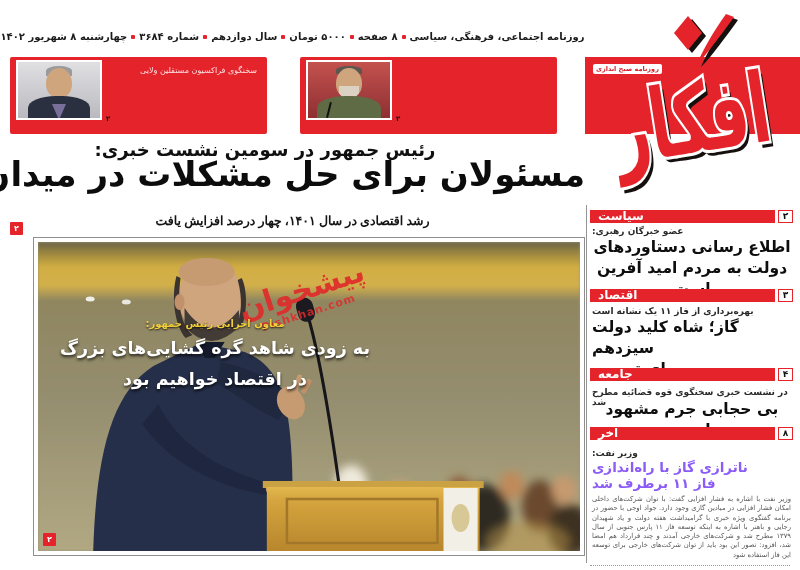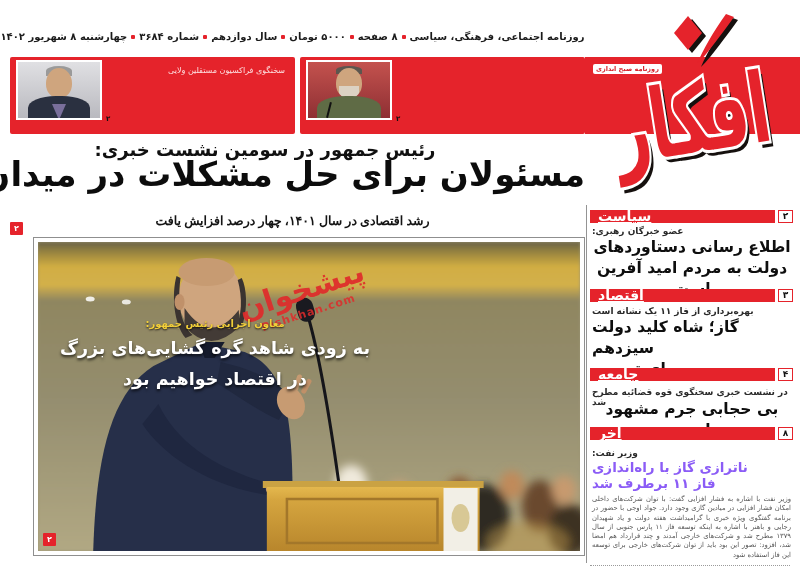--- a/index.html
+++ b/index.html
@@ -10,21 +10,21 @@
   
   #info-line { left:0; top:31px; width:585px; text-align:center; font-size:10px; font-weight:bold; color:#1b1b1b; }
   #info-line .sep { display:inline-block; width:4px; height:4px; background:#e5232b; border-radius:1px; margin:0 4px 1px 4px; vertical-align:middle; }
 
   
   #logo-bar { right:0; top:57px; width:215px; height:77px; background:#e5232b; z-index:1; }
   #logo-art { right:0; top:0; width:215px; height:210px; z-index:2; }
   #logo-tagline { left:593px; top:64px; z-index:3; font-size:6.5px; font-weight:bold; color:#d61f27; background:#fff; padding:1px 3px; border-radius:2px; }
 
   
-  .top-box { top:57px; width:285px; height:77px; background:#e5232b; border-radius:2px; z-index:1; }
+  .top-box { top:57px; width:257px; height:77px; background:#e5232b; border-radius:2px; z-index:1; }
   #top-box-1 { left:10px; } #top-box-2 { left:300px; }
   .tb-photo { position:absolute; top:3px; left:6px; width:86px; height:60px; background:#fff; padding:2px; }
   .tb-photo .ph { position:relative; width:100%; height:100%; overflow:hidden; }
   .tb-text { position:absolute; right:10px; left:100px; top:9px; text-align:right; }
   .tb-kicker { font-size:8px; color:rgba(255,235,235,.95); margin-bottom:3px; }
   .tb-title { font-size:12.5px; line-height:18px; font-weight:bold; color:#fff; }
   .tb-num { position:absolute; left:96px; bottom:11px; font-size:7px; color:#111; font-weight:bold; }
   
   .ph .bg1 { position:absolute; inset:0; background:linear-gradient(#e0e0e3,#b9b9bf); }
   .ph .bg2 { position:absolute; inset:0; background:linear-gradient(#c4524e,#8e2f33); }
@@ -51,21 +51,21 @@
   #photo-caption .cap-kicker { font-size:10px; font-weight:bold; color:#f2cf3a; text-shadow:0 1px 2px rgba(0,0,0,.8); margin-bottom:4px; }
   #photo-caption .cap-line { font-size:17.5px; font-weight:900; color:#fff; text-shadow:0 2px 3px rgba(0,0,0,.75); line-height:31px; }
   #watermark { position:absolute; left:200px; top:30px; z-index:3; transform:rotate(-18deg); text-align:center; }
   #watermark .wm-fa { font-size:30px; font-weight:900; color:#e02b2b; opacity:.92; }
   #watermark .wm-url { font-size:11px; font-weight:bold; color:#e02b2b; opacity:.85; letter-spacing:1px; }
   #photo-frame .red-badge { position:absolute; left:9px; bottom:9px; z-index:5; }
 
   
   #sidebar-rule { left:586px; top:205px; height:358px; width:0; border-left:1px solid rgba(60,60,60,.55); }
   .sec-bar { left:590px; width:185px; height:13px; background:#e5232b; }
-  .sec-bar .sec-label { position:absolute; left:8px; top:0; font-size:14px; font-weight:bold; color:#fff; line-height:13px;text-decoration:underline; }
+  .sec-bar .sec-label { position:absolute; left:8px; top:0; font-size:12px; font-weight:bold; color:#fff; line-height:13px; }
   .sec-badge { width:15px; height:13px; background:#fff; border:1px solid #e5232b; color:#111; font-size:9px; font-weight:bold; text-align:center; line-height:11px; }
   .sb-kicker { left:592px; width:200px; text-align:left; font-size:9px; font-weight:bold; color:#2a2a2a; }
   .sb-title { left:592px; width:200px; text-align:center; font-size:15.5px; line-height:21px; font-weight:800; color:#0e0e0e; }
   .sb-title.align-left { text-align:left; }
   .sb-title.small-red { font-size:13.5px; line-height:16px; color:#8b5cf6; }
   .sb-body { left:592px; width:199px; text-align:justify; font-size:6.8px; line-height:9.3px; color:#555; }
   #sidebar-dotted { left:590px; top:565px; width:200px; border-top:1px dotted #9a9a9a; }
 </style>
 </head>
 <body>

